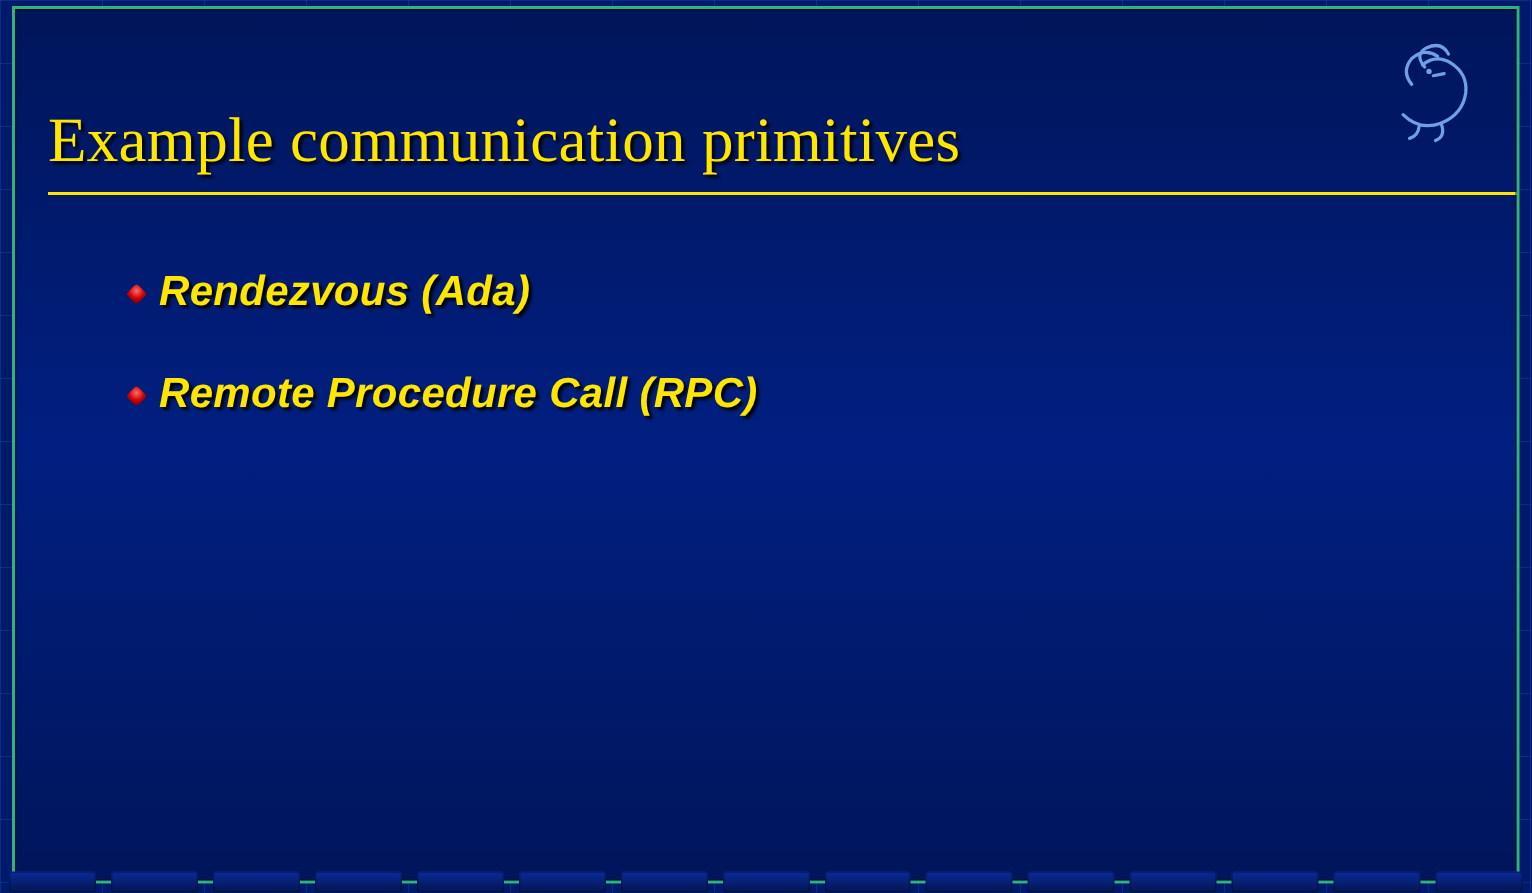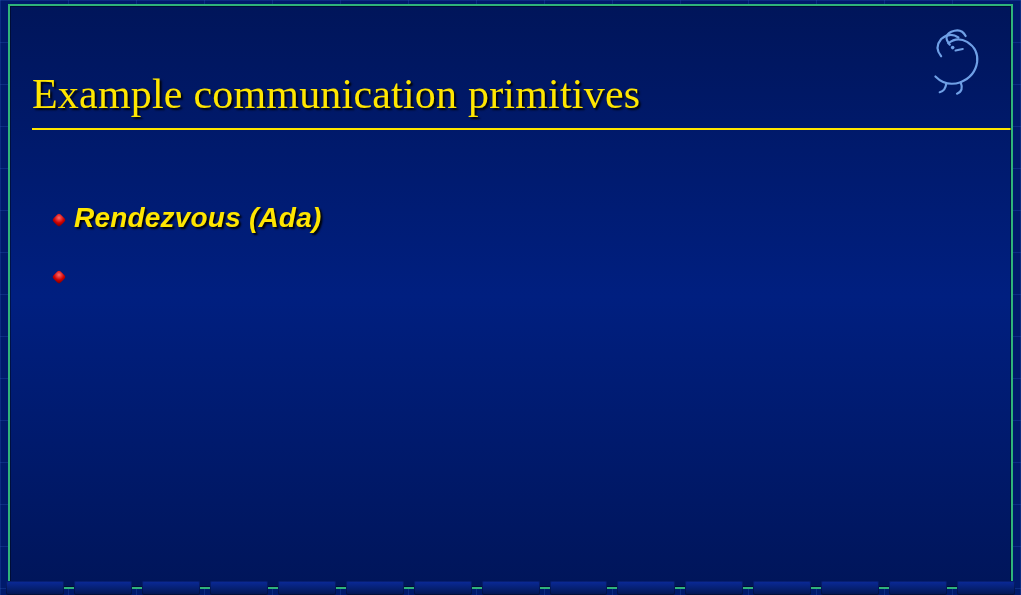--- a/index.html
+++ b/index.html
@@ -59,22 +59,21 @@
     margin-right: 0;
   }
   .logo {
     position: absolute;
     top: 20px;
     right: 18px;
     width: 72px;
     height: 72px;
   }
   .content {
-    padding: 48px 0 0 44px;
-    margin-top: 24px;
+    padding: 48px 0 0 76px;
   }
   .bullet-row {
     display: flex;
     align-items: center;
     margin-bottom: 36px;
   }
   .bullet-icon {
     width: 10px;
     height: 10px;
     flex: 0 0 10px;
@@ -143,20 +142,21 @@
       <div class="title-rule"></div>
     </div>
 
     <div class="content">
       <div class="bullet-row">
         <span class="bullet-icon"></span>
         <span class="bullet-text">Rendezvous (Ada)</span>
       </div>
       <div class="bullet-row">
         <span class="bullet-icon"></span>
+        <span class="bullet-text">Remote Procedure Call (RPC)</span>
       </div>
     </div>
 
   </div>
 </div>
 
 <div class="bottom-bar">
   <div class="bb-seg"></div>
   <div class="bb-seg"></div>
   <div class="bb-seg"></div>

